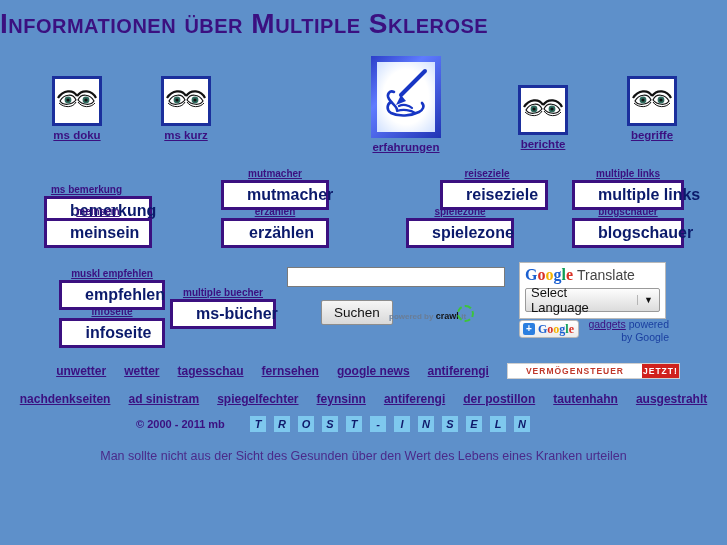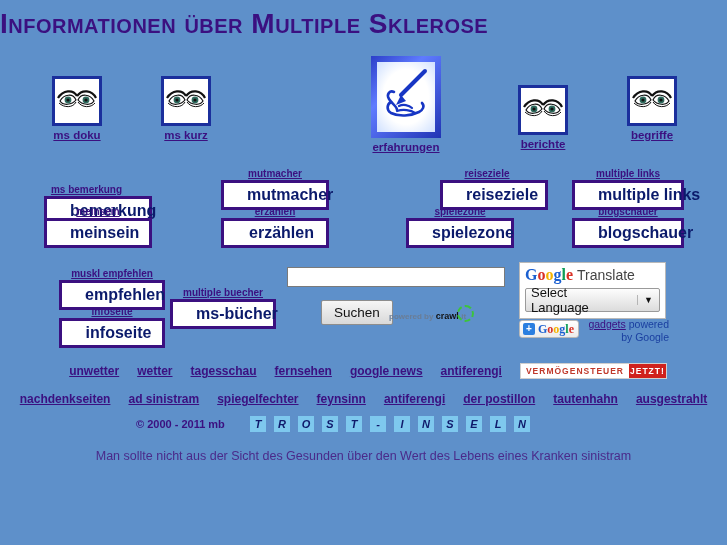--- a/index.html
+++ b/index.html
@@ -178,21 +178,21 @@
     font-size:12px;font-weight:bold;
     margin:0 9px;
     font-family:"Liberation Sans", sans-serif;
   }
   .verm{
     display:inline-block;vertical-align:middle;margin-left:9px;
     border:1px solid #cfcfcf;background:#ffffff;
     font-size:8.5px;font-weight:bold;letter-spacing:1px;
     font-family:"Liberation Sans", sans-serif;
   }
-  .verm .t1{display:inline-block;color:#c0392b;padding:2px 5px;vertical-align:middle;}
+  .verm .t1{display:inline-block;color:#c0392b;padding:2px 18px;vertical-align:middle;}
   .verm .t2{display:inline-block;background:#d0211c;color:#ffffff;padding:2px 1px;vertical-align:middle;}
 
   
   .copy{
     position:absolute;left:136px;top:418px;
     font-size:11px;font-weight:bold;color:#3b1080;
     font-family:"Liberation Sans", sans-serif;
   }
   .letters{position:absolute;left:250px;top:416px;display:flex;}
   .letters span{
@@ -354,15 +354,15 @@
       <span>S</span>
       <span>T</span>
       <span>-</span>
       <span>I</span>
       <span>N</span>
       <span>S</span>
       <span>E</span>
       <span>L</span>
       <span>N</span>
     </div>
-  <div class="quote">Man sollte nicht aus der Sicht des Gesunden über den Wert des Lebens eines Kranken sinistram</div>
+  <div class="quote">Man sollte nicht aus der Sicht des Gesunden über den Wert des Lebens eines Kranken urteilen</div>
 
 </div>
 
 </body></html>

